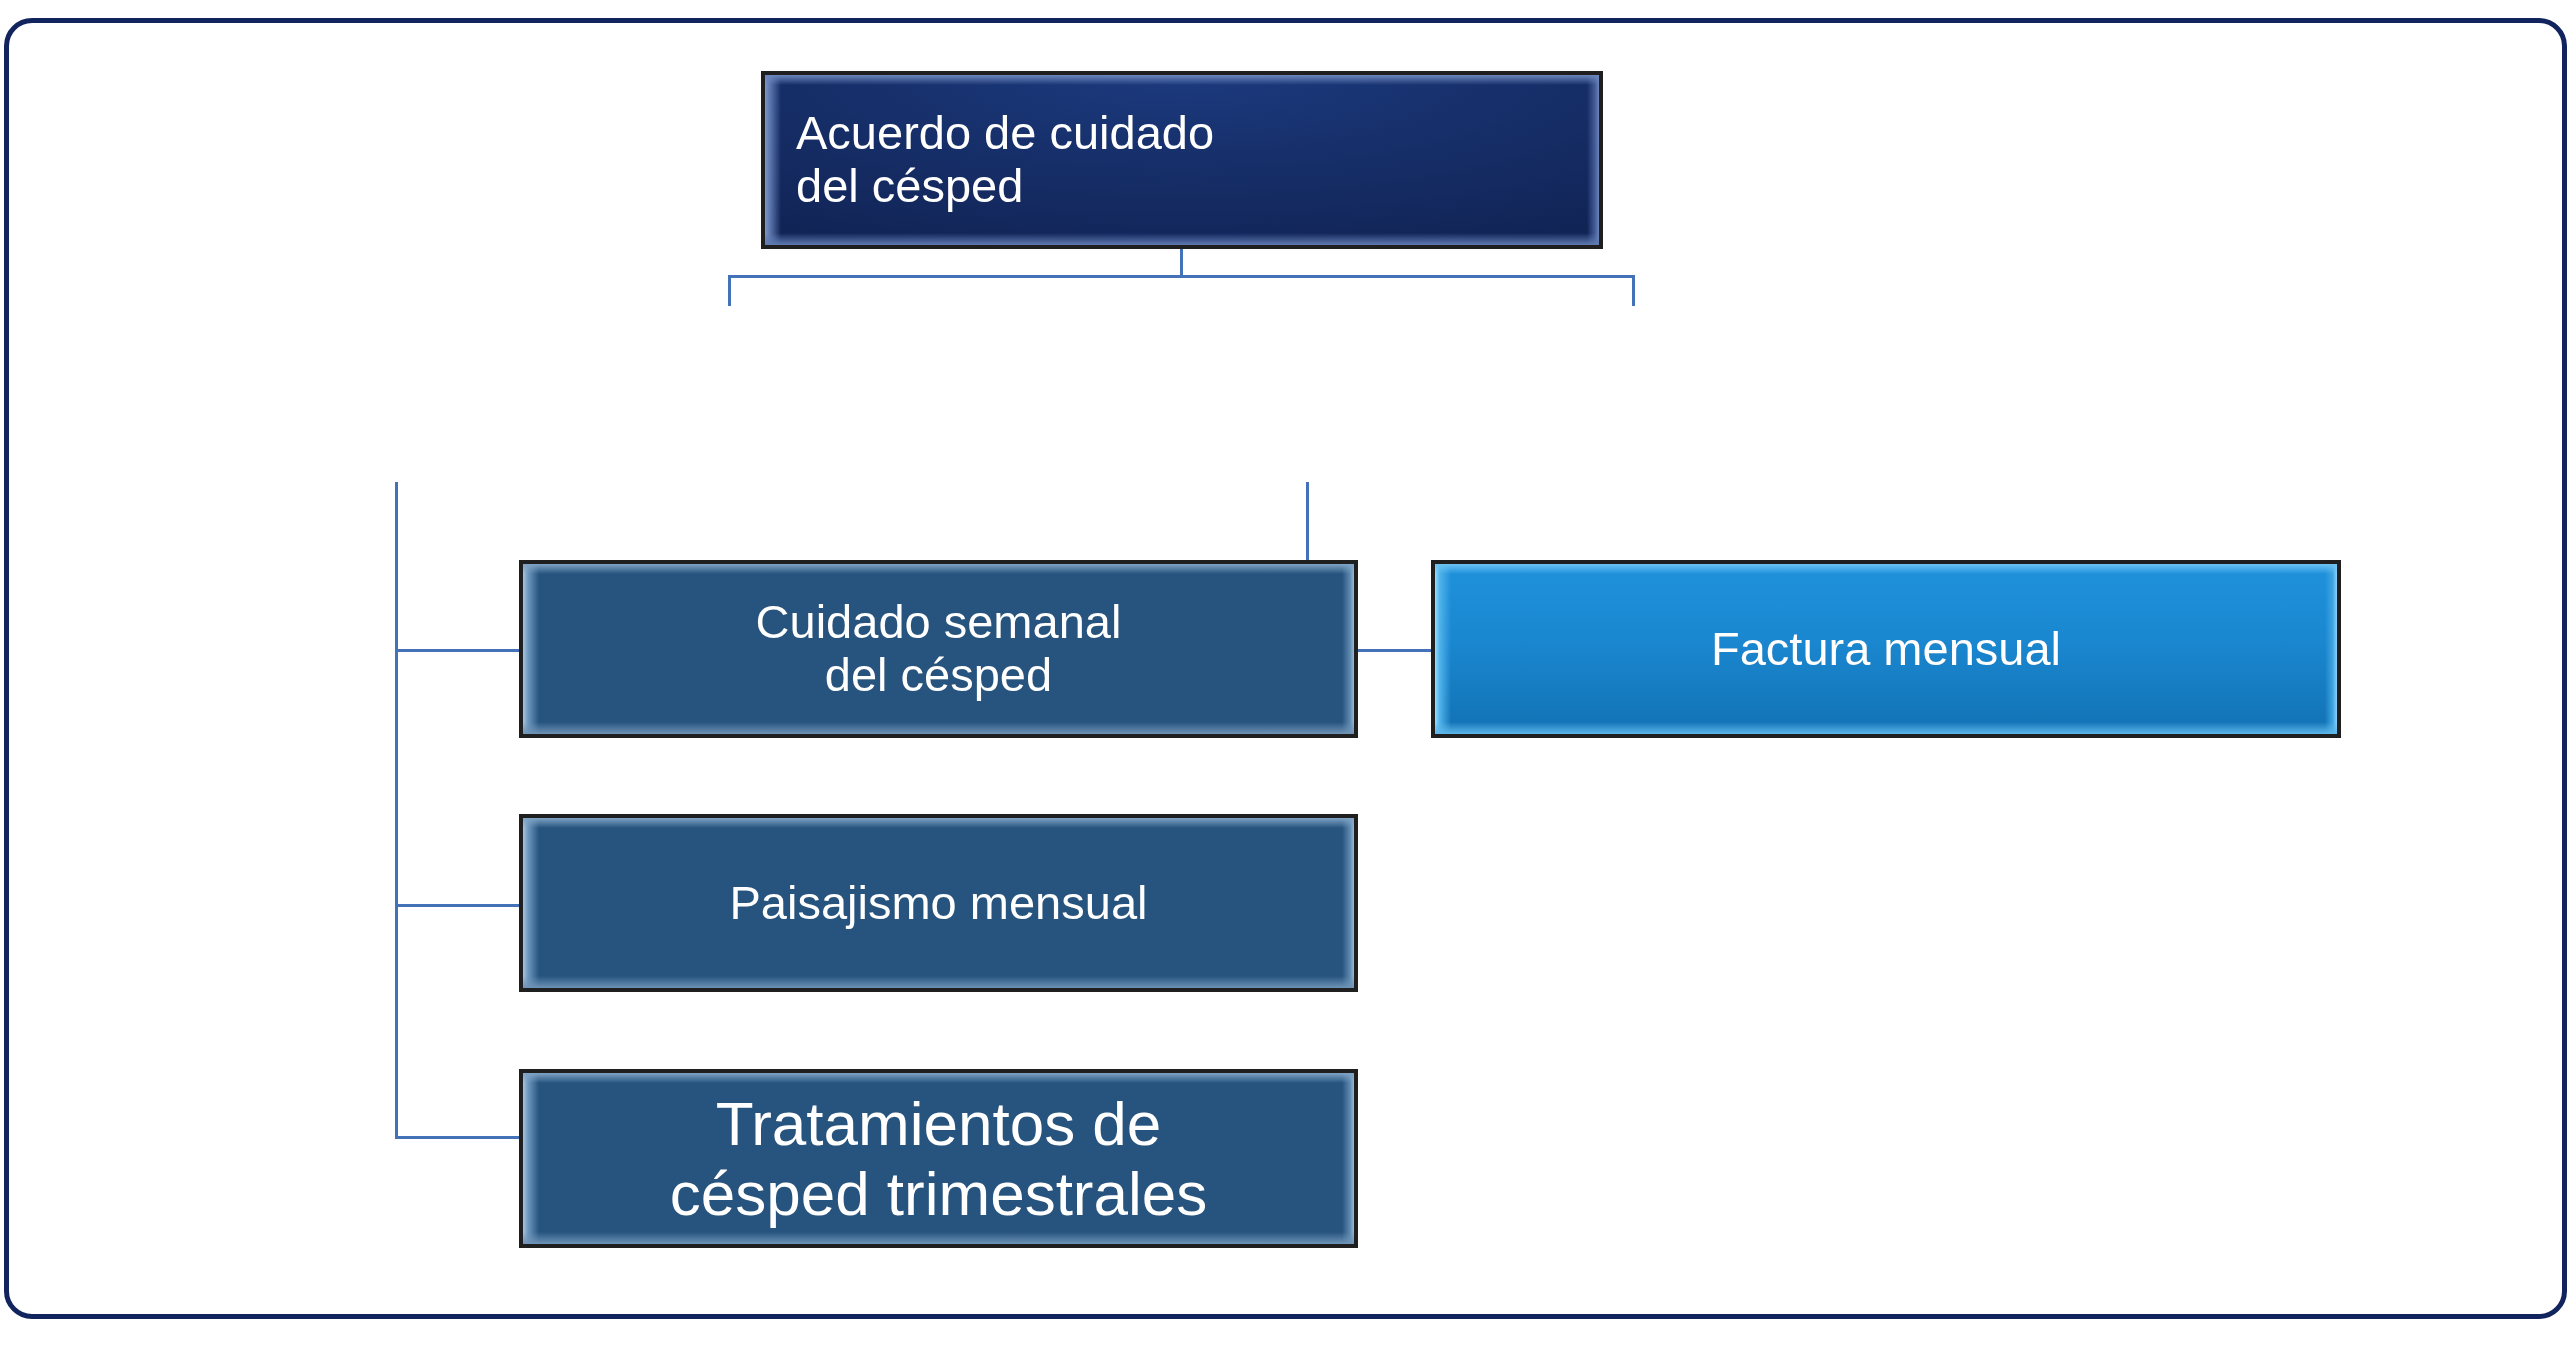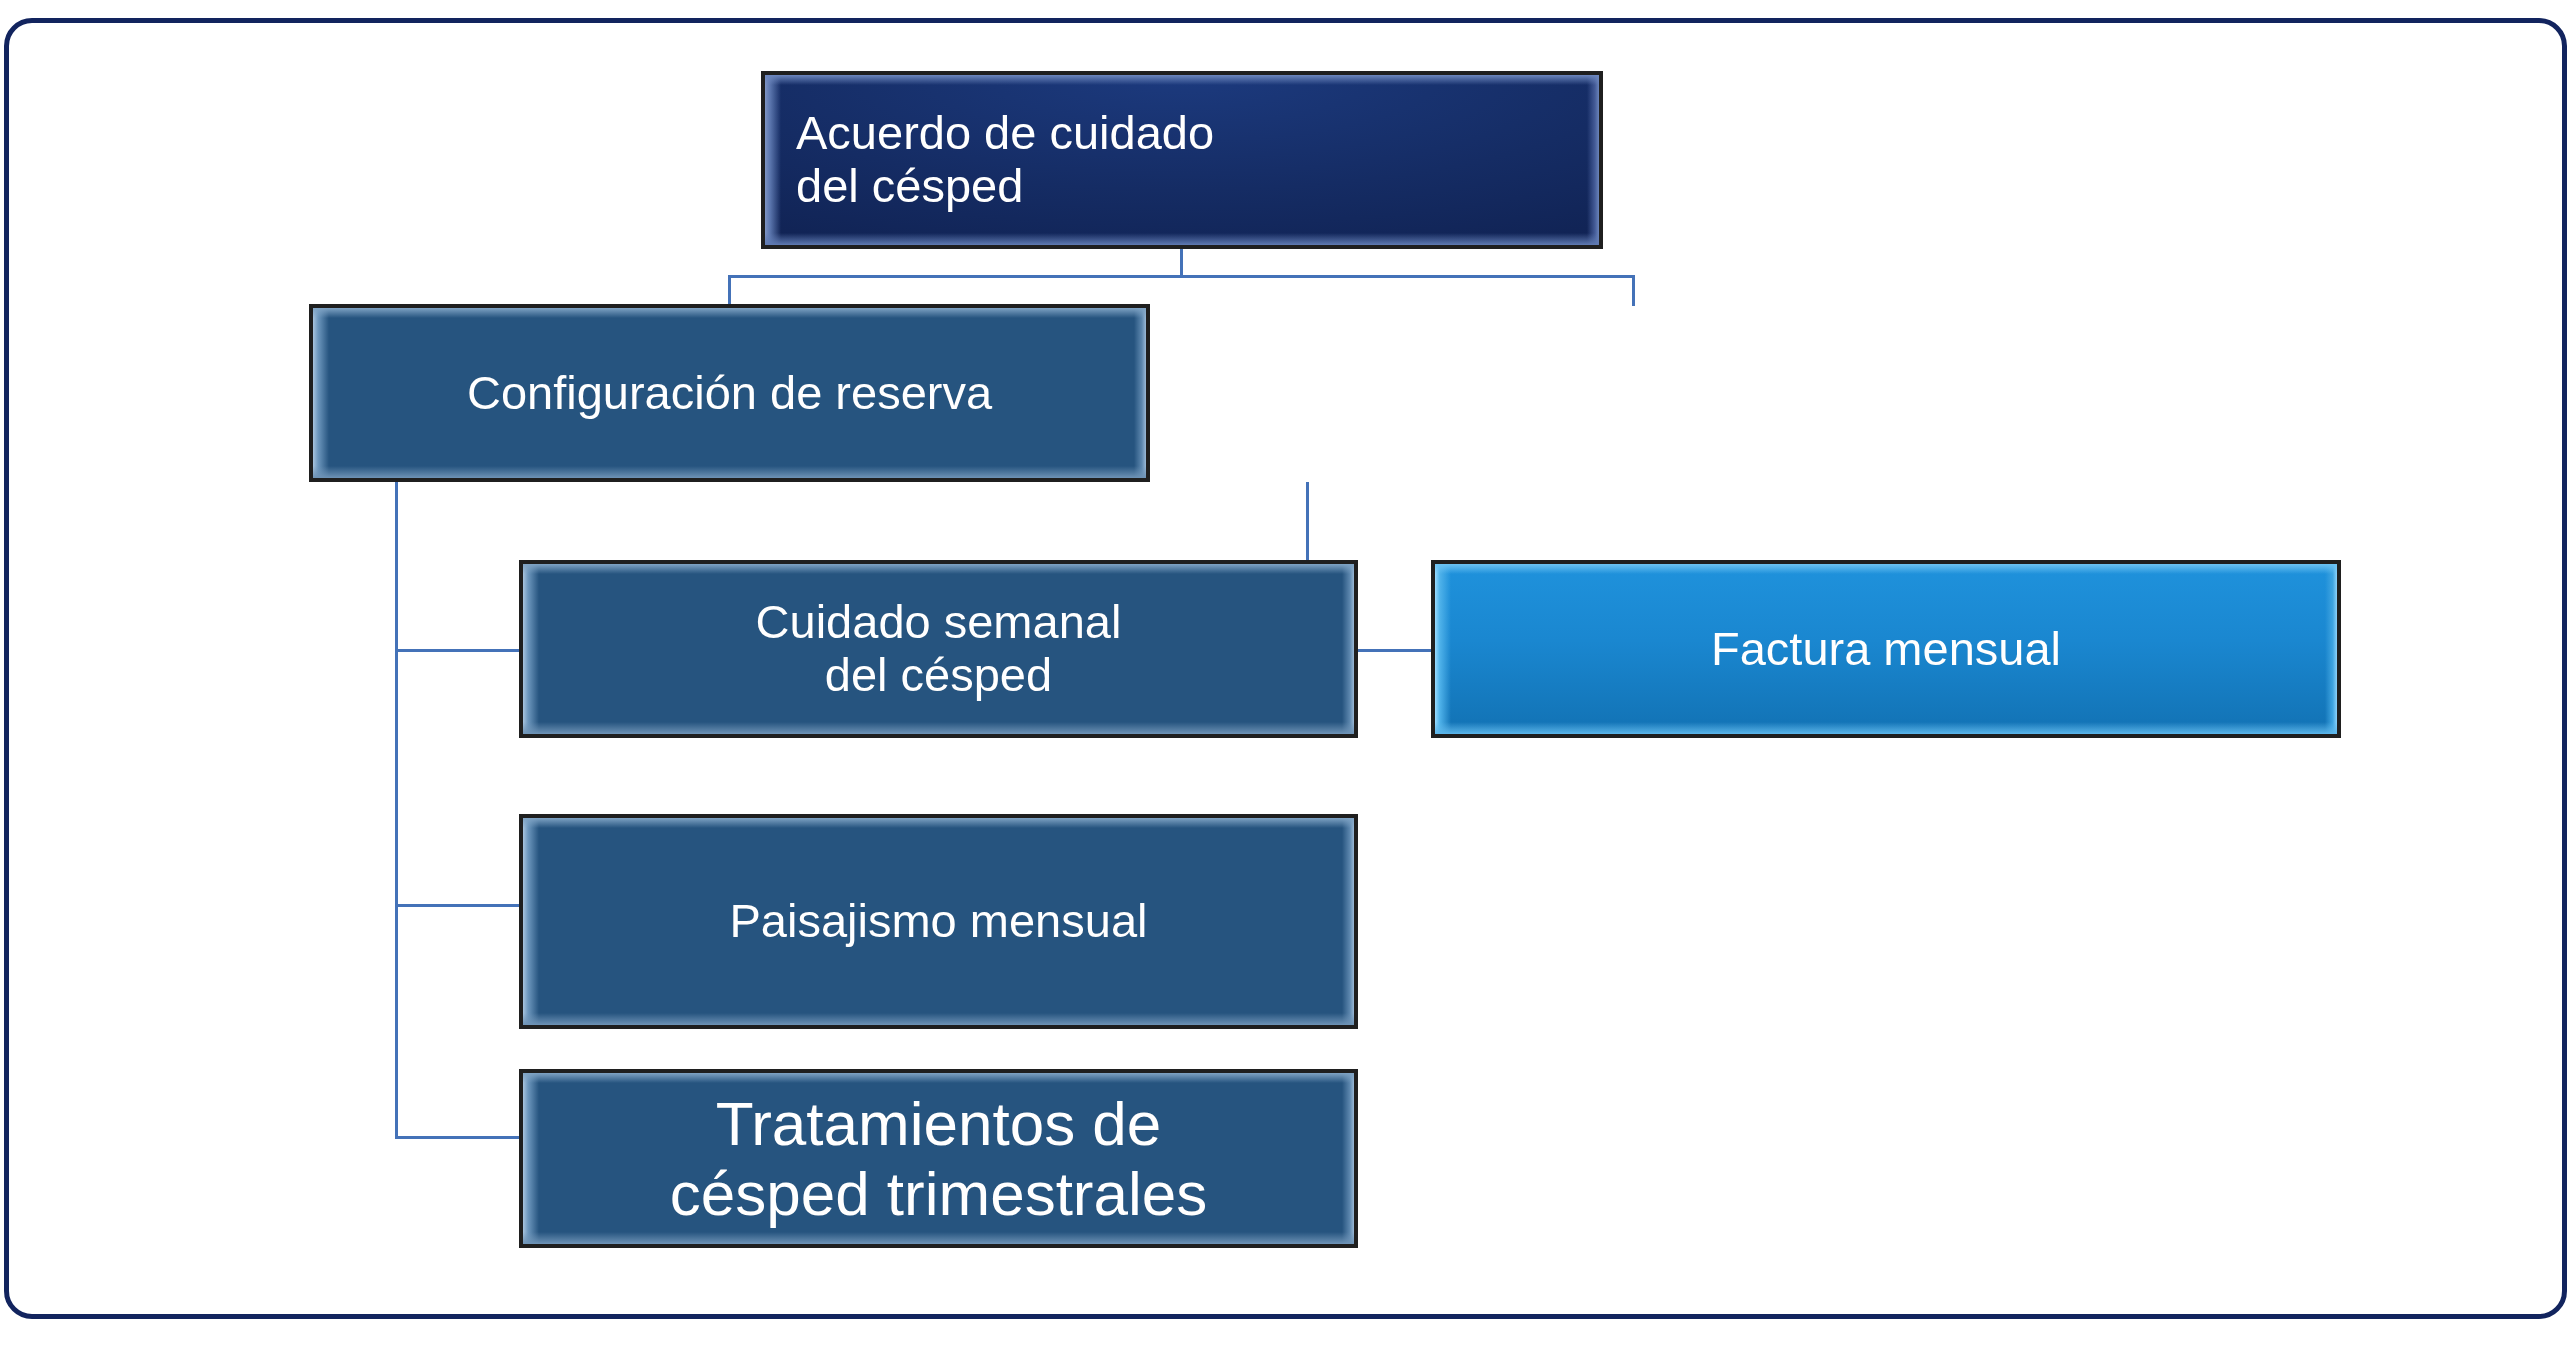--- a/index.html
+++ b/index.html
@@ -148,30 +148,20 @@
     <div class="bevel-l"></div>
     <div class="bevel-r"></div>
     <div class="bevel-t"></div>
     <div class="bevel-b"></div>
     <div class="inner">
       <span class="label" style="font-size:47px; text-align:left; width:100%; padding-left:31px;">Acuerdo de cuidado
 del césped</span>
     </div>
   </div>
 
-  <div class="node steel" style="left:309px; top:304px; width:841px; height:178px;">
-    <div class="bg"></div>
-    <div class="bevel-l"></div>
-    <div class="bevel-r"></div>
-    <div class="bevel-t"></div>
-    <div class="bevel-b"></div>
-    <div class="inner">
-      <span class="label" style="font-size:47px;">Configuración de reserva</span>
-    </div>
-  </div>
 
 
   <div class="node steel" style="left:519px; top:560px; width:839px; height:178px;">
     <div class="bg"></div>
     <div class="bevel-l"></div>
     <div class="bevel-r"></div>
     <div class="bevel-t"></div>
     <div class="bevel-b"></div>
     <div class="inner">
       <span class="label" style="font-size:47px;">Cuidado semanal
@@ -183,21 +173,21 @@
     <div class="bg"></div>
     <div class="bevel-l"></div>
     <div class="bevel-r"></div>
     <div class="bevel-t"></div>
     <div class="bevel-b"></div>
     <div class="inner">
       <span class="label" style="font-size:47px;">Factura mensual</span>
     </div>
   </div>
 
-  <div class="node steel" style="left:519px; top:814px; width:839px; height:215px;">
+  <div class="node steel" style="left:519px; top:814px; width:839px; height:178px;">
     <div class="bg"></div>
     <div class="bevel-l"></div>
     <div class="bevel-r"></div>
     <div class="bevel-t"></div>
     <div class="bevel-b"></div>
     <div class="inner">
       <span class="label" style="font-size:47px;">Paisajismo mensual</span>
     </div>
   </div>
 

